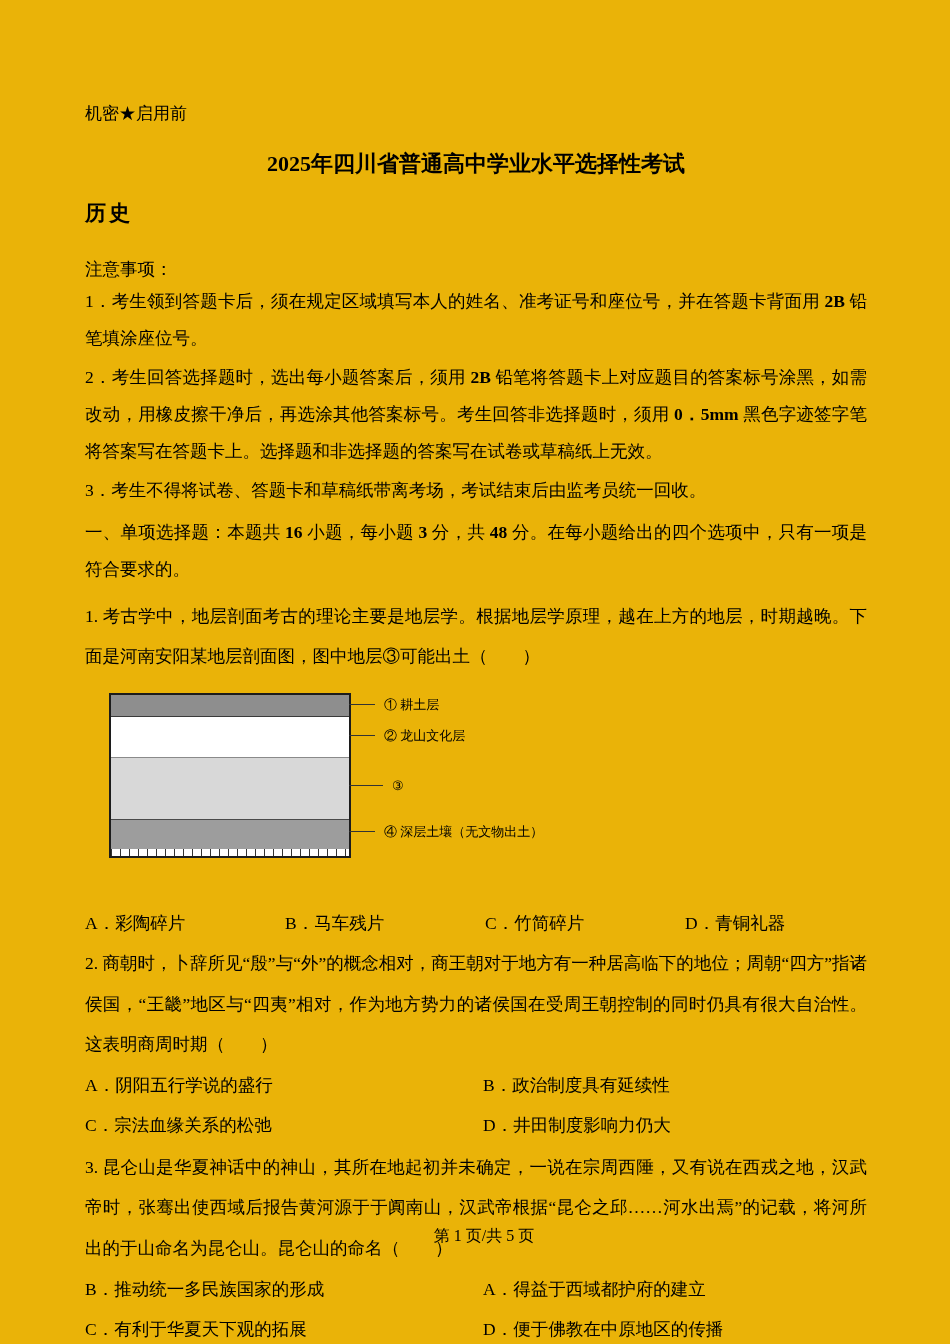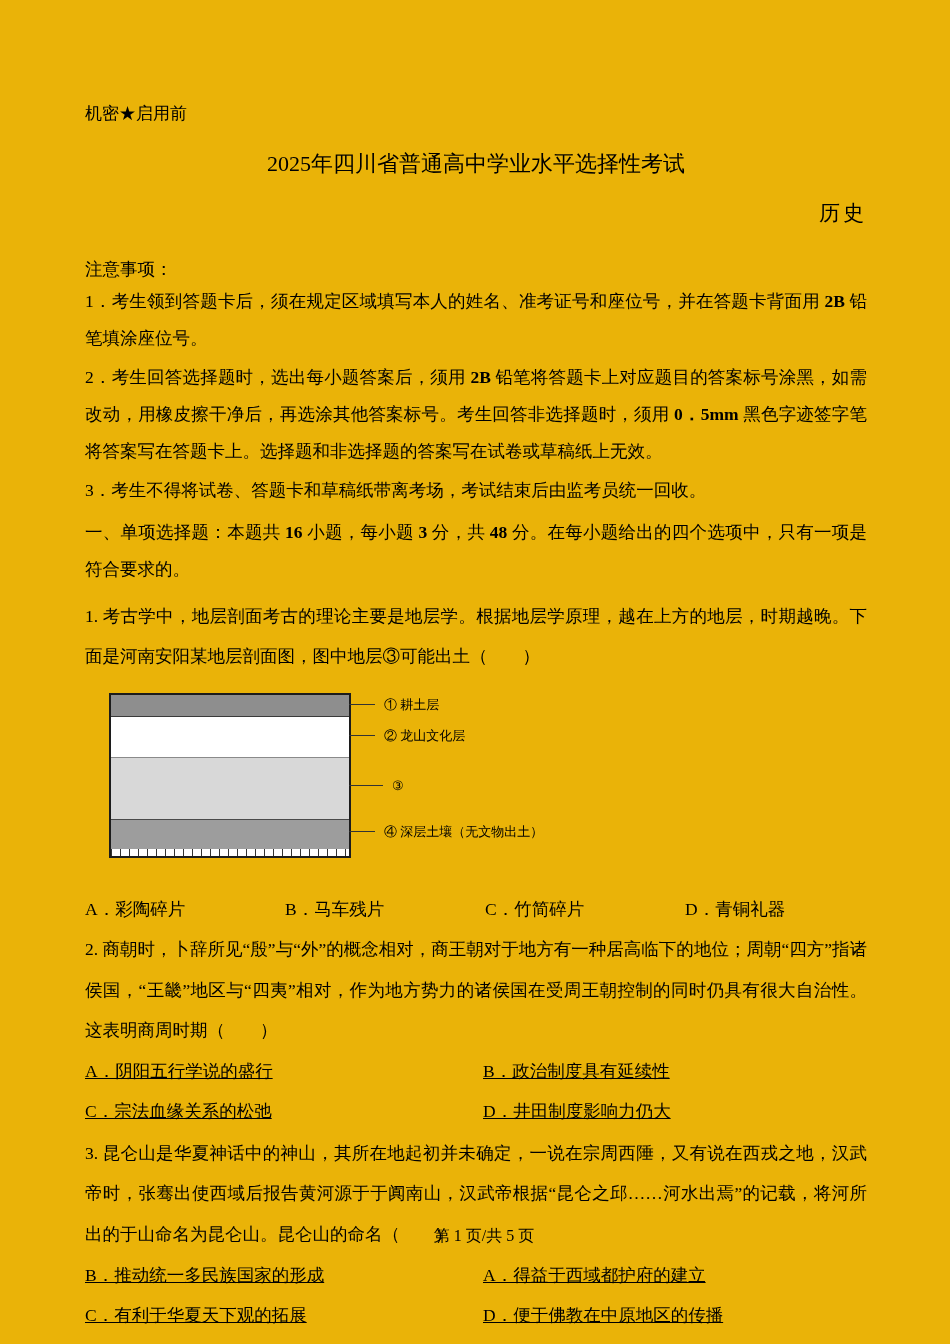--- a/index.html
+++ b/index.html
@@ -5,36 +5,36 @@
   html, body { margin: 0; padding: 0; }
   body {
     width: 950px; height: 1344px;
     background: #ffffff; color: #000000;
     font-family: "Liberation Serif", "DejaVu Serif", serif;
   }
   .sheet { position: relative; width: 950px; height: 1344px; overflow: hidden; background: #eab308; }
   .content { position: absolute; top: 102px; left: 85px; width: 782px; }
 
   .classification { font-size: 17px; }
-  .title { margin: 24px 0 0; text-align: center; font-size: 22px; font-weight: 400; }
-  .subject { margin: 20px 0 0; text-align: right; font-size: 21px; font-weight: 400; letter-spacing: 3px; }
+  .title { margin: 24px 0 0; text-align: center; font-size: 22px; font-weight: 700; }
+  .subject { margin: 20px 0 0; text-align: left; font-size: 21px; font-weight: 700; letter-spacing: 3px; }
 
   .notice-heading { margin: 30px 0 0; font-size: 17.5px; }
   .para { margin: 2px 0 0; font-size: 17.5px; line-height: 2.12; text-align: justify; }
   .para b { font-weight: 700; }
   .section-heading { margin-top: 4px; }
 
   .question { margin-top: 8px; }
   .stem { line-height: 2.32; }
 
-  .options-4 { display: flex; margin: 26px 0 4px; font-size: 17.5px; }
+  .options-4 { display: flex; margin: 40px 0 4px; font-size: 17.5px; }
   .options-4 .option { width: 200px; }
   .options-4 .option:last-child { width: auto; }
 
-  .options-2 { display: grid; grid-template-columns: 398px 1fr; row-gap: 16px; margin: 8px 0 10px; font-size: 17.5px; text-decoration: underline; }
+  .options-2 { display: grid; grid-template-columns: 398px 1fr; row-gap: 16px; margin: 8px 0 10px; font-size: 17.5px; }
 
   
   .diagram { position: relative; height: 182px; margin: 12px 0 4px 24px; }
   .strata { position: absolute; left: 0; top: 4px; width: 238px; border: 2px solid #1c1c1c; }
   .band { width: 100%; }
   .b1 { height: 21px; }
   .b2 { height: 40px; border-top: 1px solid #3a3a3a; }
   .b3 { height: 61px; border-top: 1px solid #8a8a8a; }
   .b4 { height: 29px; border-top: 1px solid #4a4a4a; }
   .ticks { height: 7px; background-color: #ffffff;

